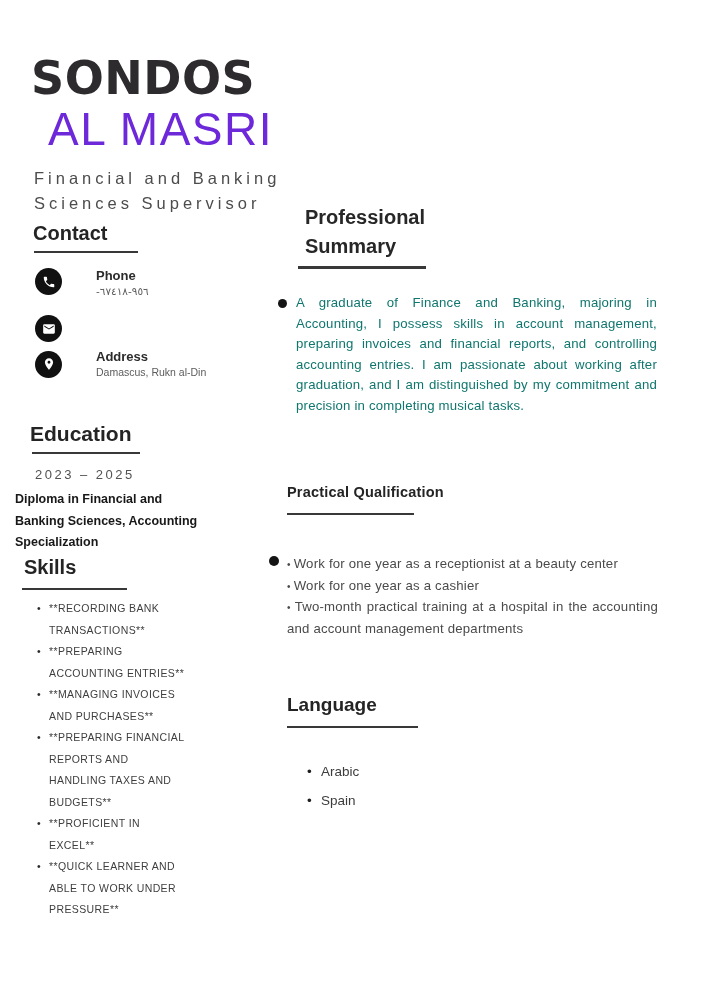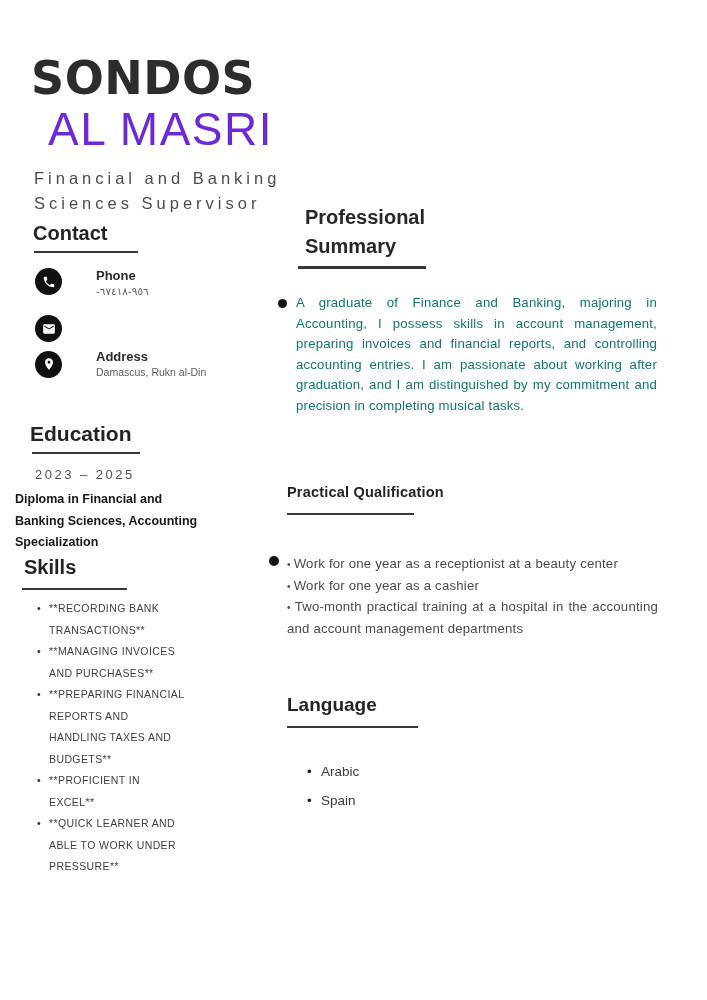--- a/index.html
+++ b/index.html
@@ -175,20 +175,21 @@
 
   <div class="abs sec-h edu-h">Education</div>
   <div class="abs rule edu-ul"></div>
   <div class="abs edu-period">2023 – 2025</div>
   <div class="abs edu-degree">Diploma in Financial and Banking Sciences, Accounting Specialization</div>
 
   <div class="abs sec-h skills-h">Skills</div>
   <div class="abs rule skills-ul"></div>
   <ul class="abs skills-list">
     <li>**RECORDING BANK TRANSACTIONS**</li>
+    <li>**PREPARING ACCOUNTING ENTRIES**</li>
     <li>**MANAGING INVOICES AND PURCHASES**</li>
     <li>**PREPARING FINANCIAL REPORTS AND HANDLING TAXES AND BUDGETS**</li>
     <li>**PROFICIENT IN EXCEL**</li>
     <li>**QUICK LEARNER AND ABLE TO WORK UNDER PRESSURE**</li>
   </ul>
 
   <div class="abs sum-h">Professional
 Summary</div>
   <div class="abs rule sum-ul"></div>
   <div class="abs dot sum-dot"></div>

